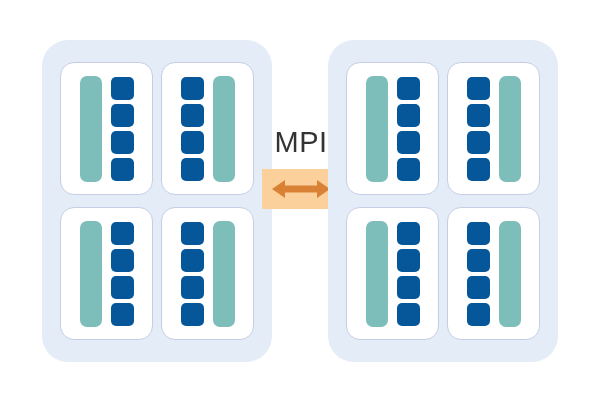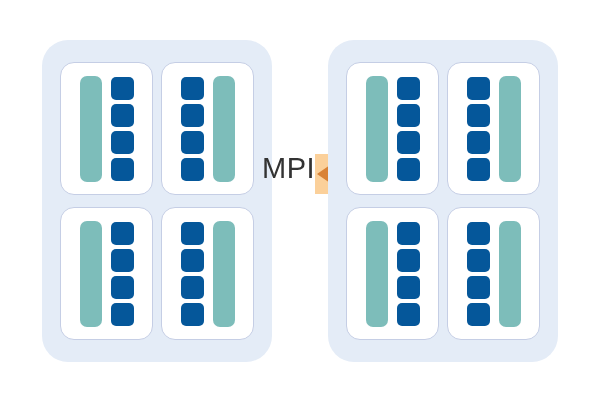--- a/index.html
+++ b/index.html
@@ -81,20 +81,21 @@
   }
 
   
   #mpi-link {
     position: absolute;
     left: 262px;
     top: 128px;
     width: 78px;
     height: 92px;
     display: flex;
+    flex-direction: column;
     align-items: center;
   }
   #mpi-label {
     font-size: 29px;
     line-height: 1;
     color: #333333;
     letter-spacing: 0.5px;
     margin-bottom: 12px;
     white-space: nowrap;
     font-weight: 400;

